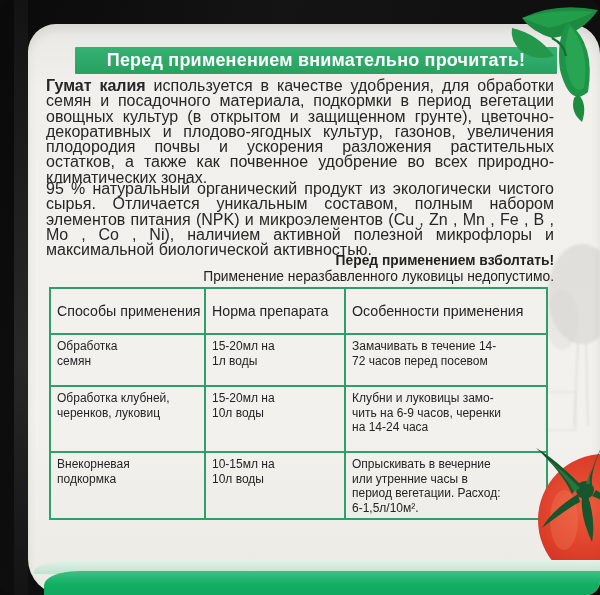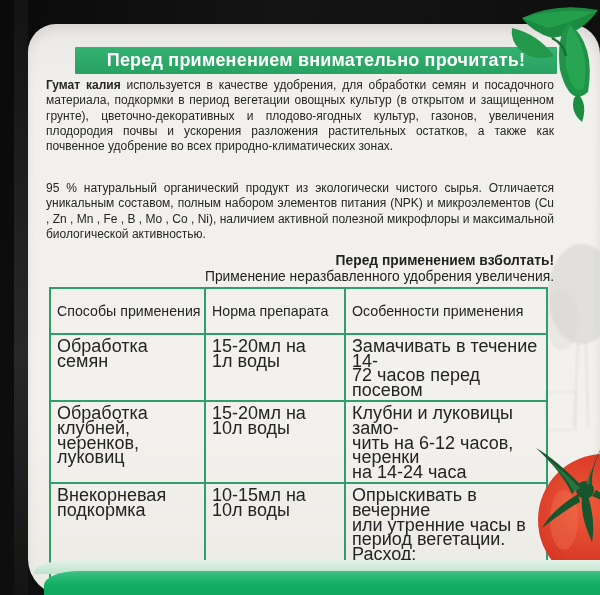--- a/index.html
+++ b/index.html
@@ -1,19 +1,19 @@
 <!DOCTYPE html>
 <html><head>
 <meta charset="utf-8">
 <style>
   html,body{margin:0;padding:0;}
   body{width:600px;height:595px;overflow:hidden;background:#0c0c0c;
        font-family:"Liberation Sans", sans-serif;}
   .stage{position:relative;width:600px;height:595px;overflow:hidden;
-         background:linear-gradient(100deg,#0a0a0a 0%,#141414 40%,#0d0d0d 100%);}
+         background:linear-gradient(100deg,#0a0a0a 0%,#141414 40%,#0d0d0d 100%);border-radius:14px;}
   
   .stage:before{content:"";position:absolute;left:14px;top:0;width:14px;height:595px;
          background:linear-gradient(180deg,rgba(120,120,120,.08),rgba(160,160,160,.18) 60%,rgba(120,120,120,.05));
          data-dummy:0;}
   
   .label{position:absolute;left:28px;top:24px;width:572px;height:571px;
          background:linear-gradient(180deg,#e9e8e4 0%,#f1f0ec 12%,#f2f1ed 70%,#eceae5 100%);
          border-radius:28px 30px 0 36px;
          box-shadow:inset 0 6px 10px rgba(0,0,0,.08);}
   
@@ -26,32 +26,32 @@
   .band{position:absolute;left:44px;right:0;top:571px;height:24px;
          background:linear-gradient(180deg,#3fc184,#12af63 55%,#10a75e);
          border-radius:36px 0 0 0 / 14px 0 0 0;}
   
   .banner{position:absolute;left:75px;top:47px;width:482px;height:27px;
          background:linear-gradient(180deg,#34b271,#28a161);
          color:#fff;font-weight:bold;font-size:18px;line-height:27px;
          text-align:center;letter-spacing:.2px;white-space:nowrap;border-radius:1px;}
   
   .para{position:absolute;left:46px;width:508px;color:#262626;
-         font-size:12px;line-height:15.3px;text-align:justify;}
+         font-size:16px;line-height:15.3px;text-align:justify;}
   .p1{top:78px;}
   .p2{top:181px;}
   .center-line{position:absolute;left:46px;width:508px;text-align:right;color:#222;
          font-size:13.8px;line-height:15px;}
   .shake{top:253px;font-weight:bold;}
   .warn{top:269px;}
   
   table.usage{position:absolute;left:49px;top:287px;border-collapse:collapse;
          table-layout:fixed;width:497px;background:transparent;}
   table.usage th, table.usage td{border:2px solid #2f9e6b;color:#242424;
-         font-size:18px;line-height:14.6px;vertical-align:top;
+         font-size:12px;line-height:14.6px;vertical-align:top;
          padding:4px 5px 3px 6px;white-space:pre-line;font-weight:normal;
          text-align:left;overflow:hidden;}
   table.usage th{vertical-align:middle;font-size:14.2px;padding:5px 4px 5px 6px;
          white-space:nowrap;}
   .h-header{height:46px;} .h-r1{height:52px;} .h-r2{height:66px;}
   .h-r3{height:62px;} .h-r4{height:50px;}
   
   .leaves{position:absolute;right:0;top:0;width:92px;height:132px;pointer-events:none;}
   .tomato{position:absolute;right:0;top:424px;width:88px;height:150px;pointer-events:none;}
 </style>
@@ -71,21 +71,21 @@
 
   <div class="banner">Перед применением внимательно прочитать!</div>
 
   <div class="para p1">
     <b>Гумат калия</b><span> используется в качестве удобрения, для обработки семян и посадочного материала, подкормки в период вегетации овощных культур (в открытом и защищенном грунте), цветочно-декоративных и плодово-ягодных культур, газонов, увеличения плодородия почвы и ускорения разложения растительных остатков, а также как почвенное удобрение во всех природно-климатических зонах.</span>
   </div>
 
   <div class="para p2">95 % натуральный органический продукт из экологически чистого сырья. Отличается уникальным составом, полным набором элементов питания (NPK) и микроэлементов (Cu , Zn , Mn , Fe , B , Mo , Co , Ni), наличием активной полезной микрофлоры и максимальной биологической активностью.</div>
 
   <div class="center-line shake">Перед применением взболтать!</div>
-  <div class="center-line warn">Применение неразбавленного удобрения увеличения.</div>
+  <div class="center-line warn">Применение неразбавленного луковицы недопустимо.</div>
 
   <table class="usage">
     <colgroup>
         <col style="width:155px">
         <col style="width:140px">
         <col style="width:202px">
       </colgroup>
     <tbody>
         <tr class="h-header">
       <th>Способы применения</th>
@@ -99,21 +99,21 @@
 1л воды</td>
       <td>Замачивать в течение 14-
 72 часов перед посевом</td>
     </tr>
     <tr class="h-r2">
       <td>Обработка клубней,
 черенков, луковиц</td>
       <td>15-20мл на
 10л воды</td>
       <td>Клубни и луковицы замо-
-чить на 6-12 часов, черенки
+чить на 6-9 часов, черенки
 на 14-24 часа</td>
     </tr>
     <tr class="h-r4">
       <td>Внекорневая
 подкормка</td>
       <td>10-15мл на
 10л воды</td>
       <td>Опрыскивать в вечерние
 или утренние часы в
 период вегетации. Расход:

